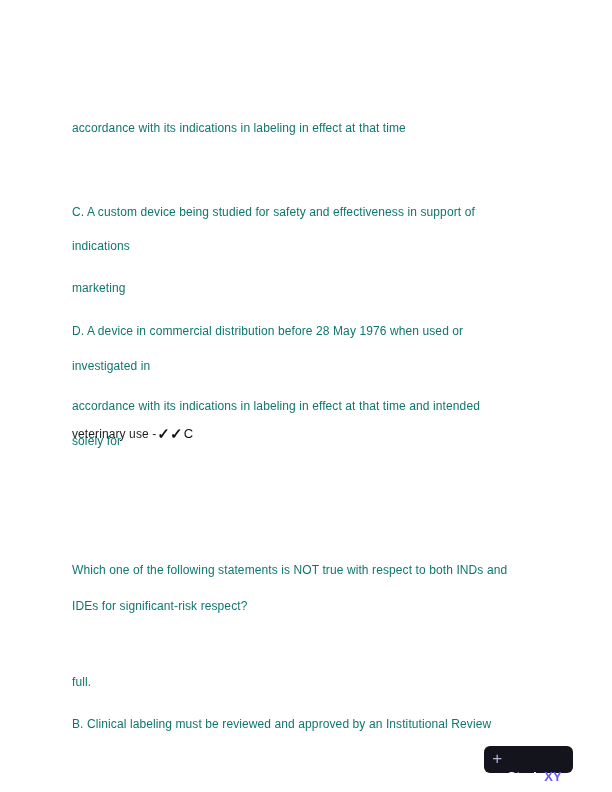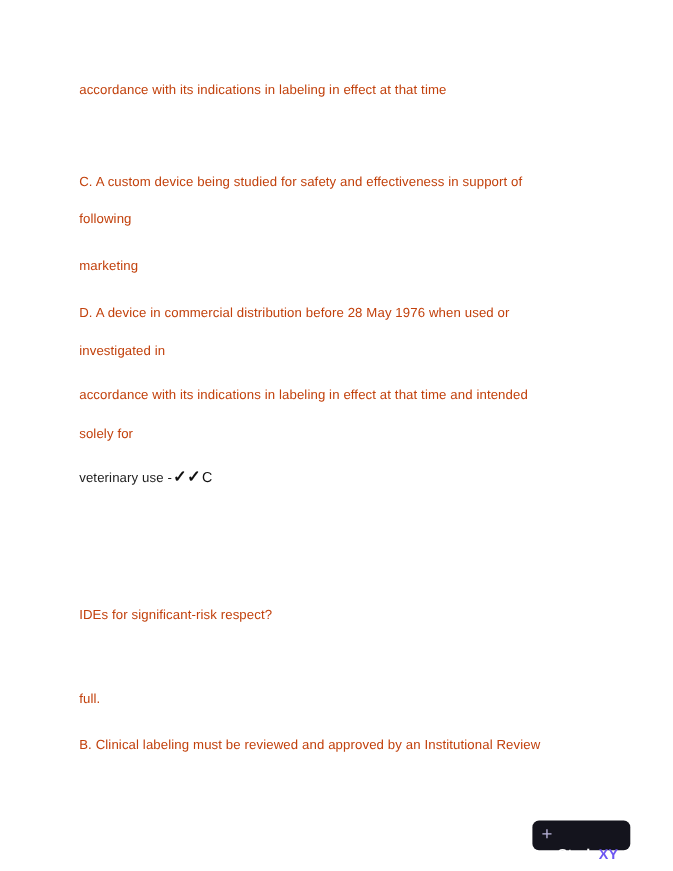--- a/index.html
+++ b/index.html
@@ -18,23 +18,24 @@
     position: absolute;
     inset: 0;
     background: #ffffff;
   }
   .line {
     position: absolute;
     left: 72px;
     right: 40px;
     font-size: 12px;
     line-height: 16px;
-    color: #c2410c;
+    color: #0f766e;
     white-space: nowrap;
     letter-spacing: 0.1px;
+    margin-top: 47px;
   }
   .answer-line {
     position: absolute;
     left: 72px;
     font-size: 12px;
     line-height: 16px;
     color: #1c1c1c;
     white-space: nowrap;
     display: flex;
     align-items: center;
@@ -81,33 +82,34 @@
     color: #6e57f2;
   }
 </style>
 </head>
 <body>
 
 <div class="page">
 
   <div class="line" style="top:73px">accordance with its indications in labeling in effect at that time</div>
   <div class="line" style="top:157px">C. A custom device being studied for safety and effectiveness in support of</div>
-  <div class="line" style="top:191px">following</div>
+  <div class="line" style="top:191px">indications</div>
   <div class="line" style="top:233px">marketing</div>
   <div class="line" style="top:276px">D. A device in commercial distribution before 28 May 1976 when used or</div>
   <div class="line" style="top:311px">investigated in</div>
   <div class="line" style="top:351px">accordance with its indications in labeling in effect at that time and intended</div>
   <div class="line" style="top:386px">solely for</div>
 
   <div class="answer-line" style="top:426px">
     <span>veterinary use - </span>
     <span class="marks">✓✓</span>
     <span class="answer-letter">C</span>
   </div>
 
+  <div class="line" style="top:515px">Which one of the following statements is NOT true with respect to both INDs and</div>
   <div class="line" style="top:551px">IDEs for significant-risk respect?</div>
   <div class="line" style="top:627px">full.</div>
   <div class="line" style="top:669px">B. Clinical labeling must be reviewed and approved by an Institutional Review</div>
 
   <div class="brand-badge">
     <span class="plus">+</span>
     <span class="brand-name"><span>Study</span><span class="accent">XY</span></span>
   </div>
 
 </div>

